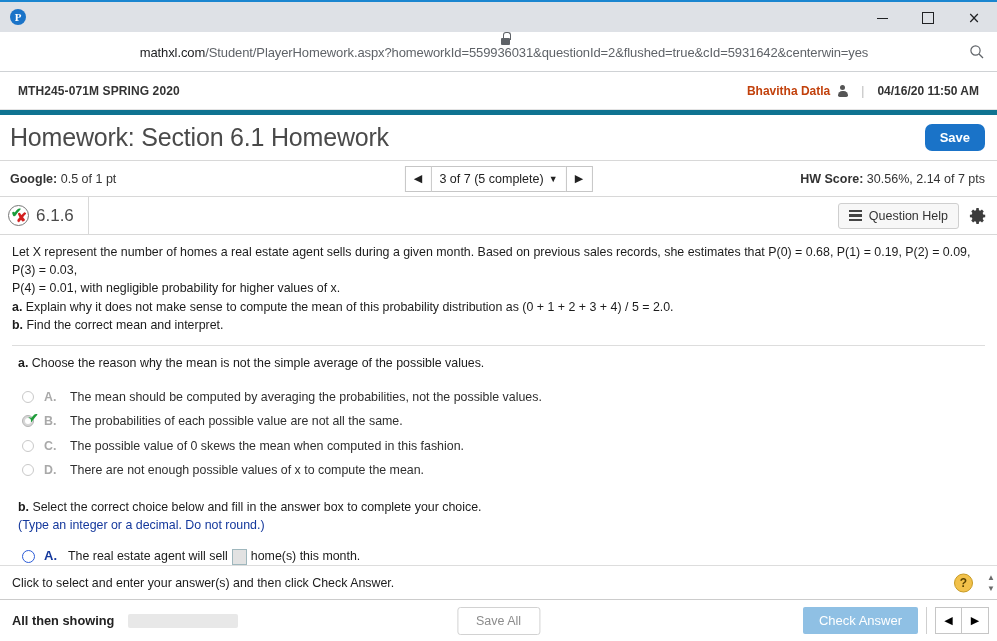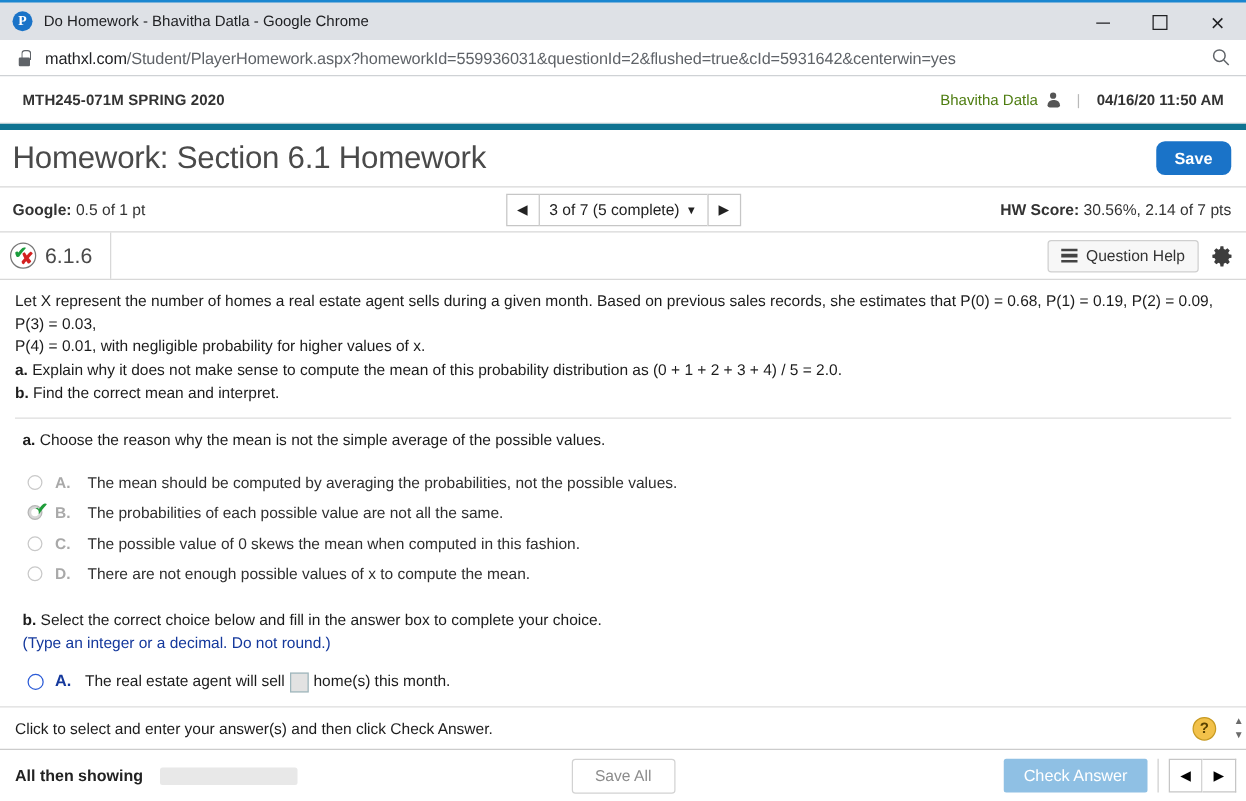--- a/index.html
+++ b/index.html
@@ -48,26 +48,27 @@
     display: flex; align-items: center; justify-content: center;
     font-size: 12px;
     color: #202124;
   }
   .wc-min::before { content:""; display:block; width:11px; height:1px; background:#202124; }
   .wc-max::before { content:""; display:block; width:10px; height:10px; border:1px solid #202124; }
   .wc-close { font-size: 15px; font-family: "DejaVu Sans", sans-serif; }
 
   
   .omnibar {
-    height: 29px;
+    height: 40px;
     background: #ffffff;
     display: flex;
     align-items: center;
     border-bottom: 1px solid #cfd2d5;
     position: relative;
+    flex-direction: column;
   }
   .lock-icon {
     margin-left: 14px;
     width: 11px; height: 13px;
     position: relative;
     flex: 0 0 auto;
   }
   .lock-icon::before {
     content:""; position:absolute; left:1px; bottom:0;
     width:9px; height:7px; background:#5f6368; border-radius:1px;
@@ -108,21 +109,21 @@
     color: #333;
     letter-spacing: 0.1px;
   }
   .course-right {
     margin-left: auto;
     display: flex;
     align-items: center;
     font-size: 12px;
     color: #555;
   }
-  .user-name { color:#4d7c0f; }
+  .user-name { color:#c2410c;font-weight:bold; }
   .person-icon {
     margin-left: 7px;
     width: 11px; height: 12px;
     position: relative;
     display: inline-block;
   }
   .person-icon::before {
     content:""; position:absolute; left:3px; top:0;
     width:5px; height:5px; border-radius:50%; background:#555;
   }
@@ -443,21 +444,20 @@
     font-size: 11px;
     cursor: pointer;
   }
   .nav-btn + .nav-btn { border-left: none; }
 </style>
 </head>
 <body>
 
 <div class="titlebar">
   <div class="tab-favicon">P</div>
-  <div class="tab-title">Do Homework - Bhavitha Datla - Google Chrome</div>
   <div class="wincontrols">
     <div class="wincontrol wc-min"></div>
     <div class="wincontrol wc-max"></div>
     <div class="wincontrol wc-close">×</div>
   </div>
 </div>
 
 <div class="omnibar">
   <div class="lock-icon"></div>
   <div class="url-text">

